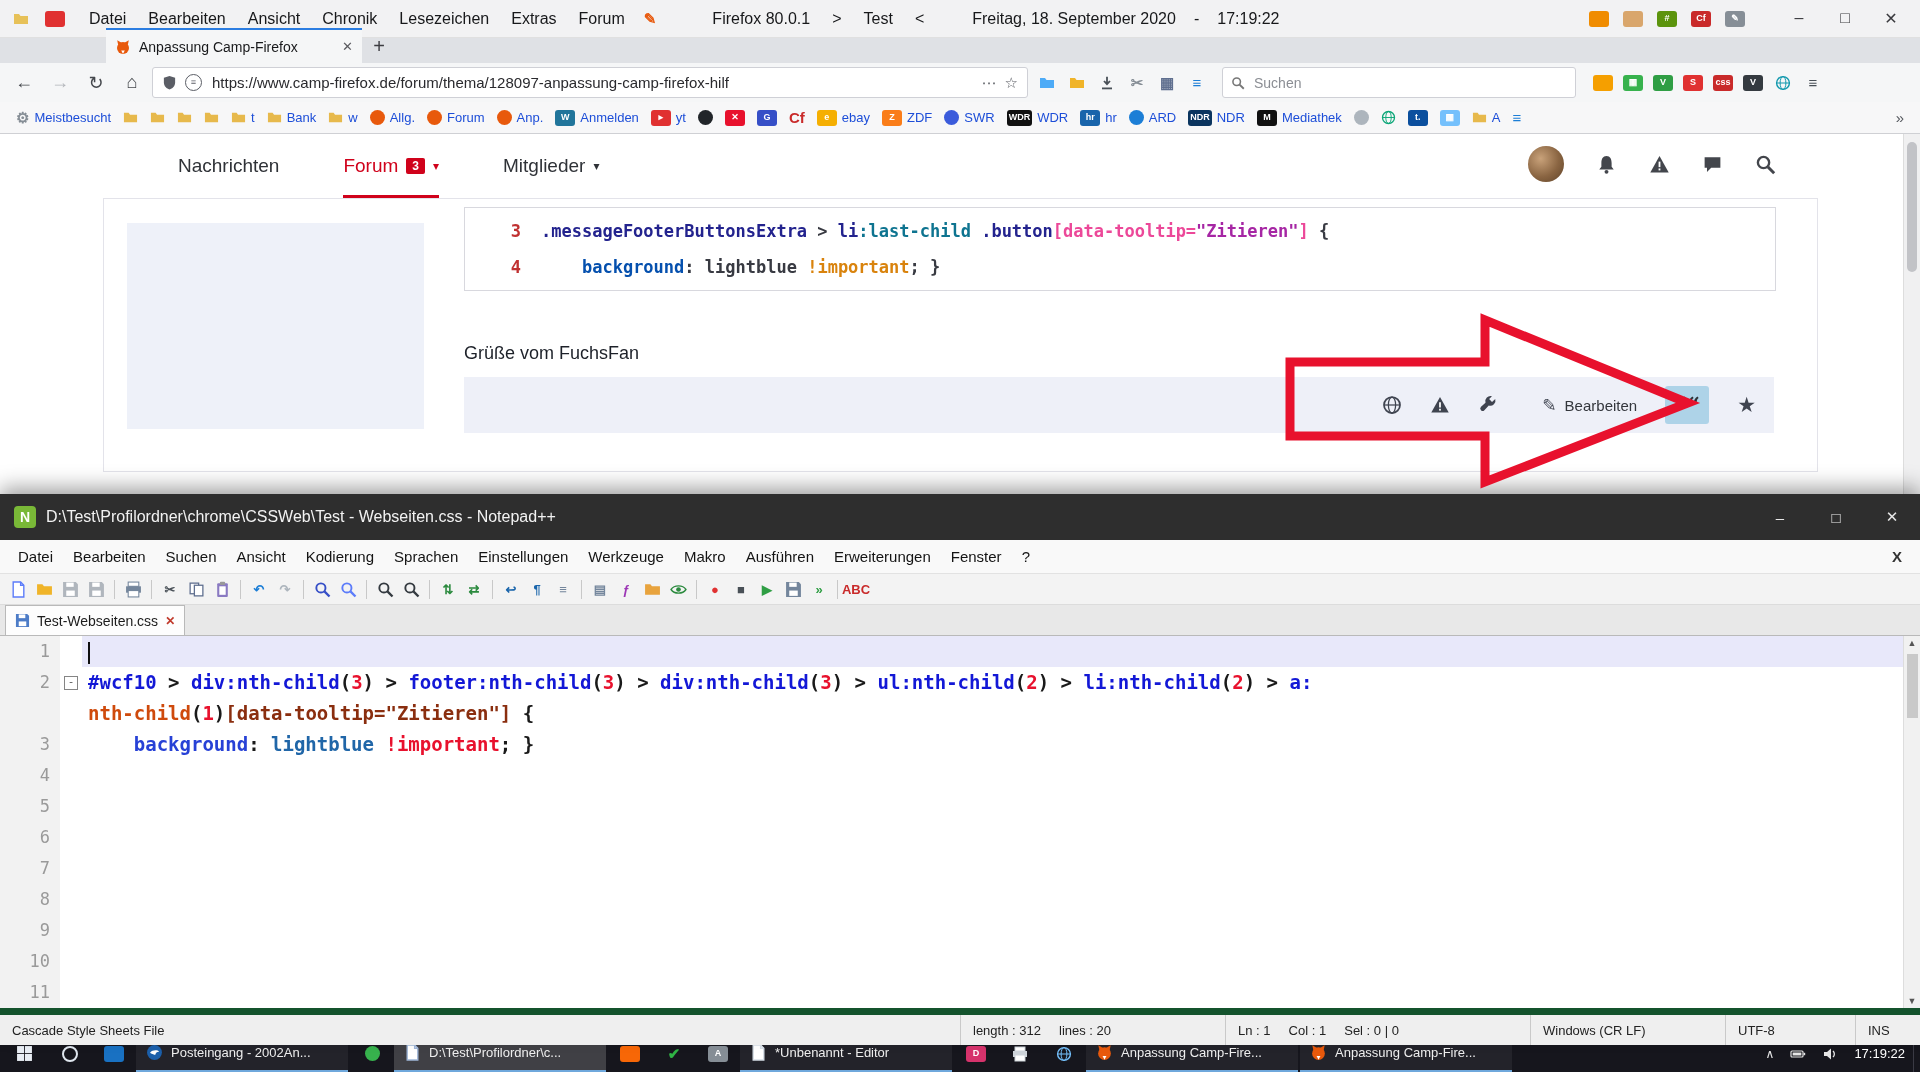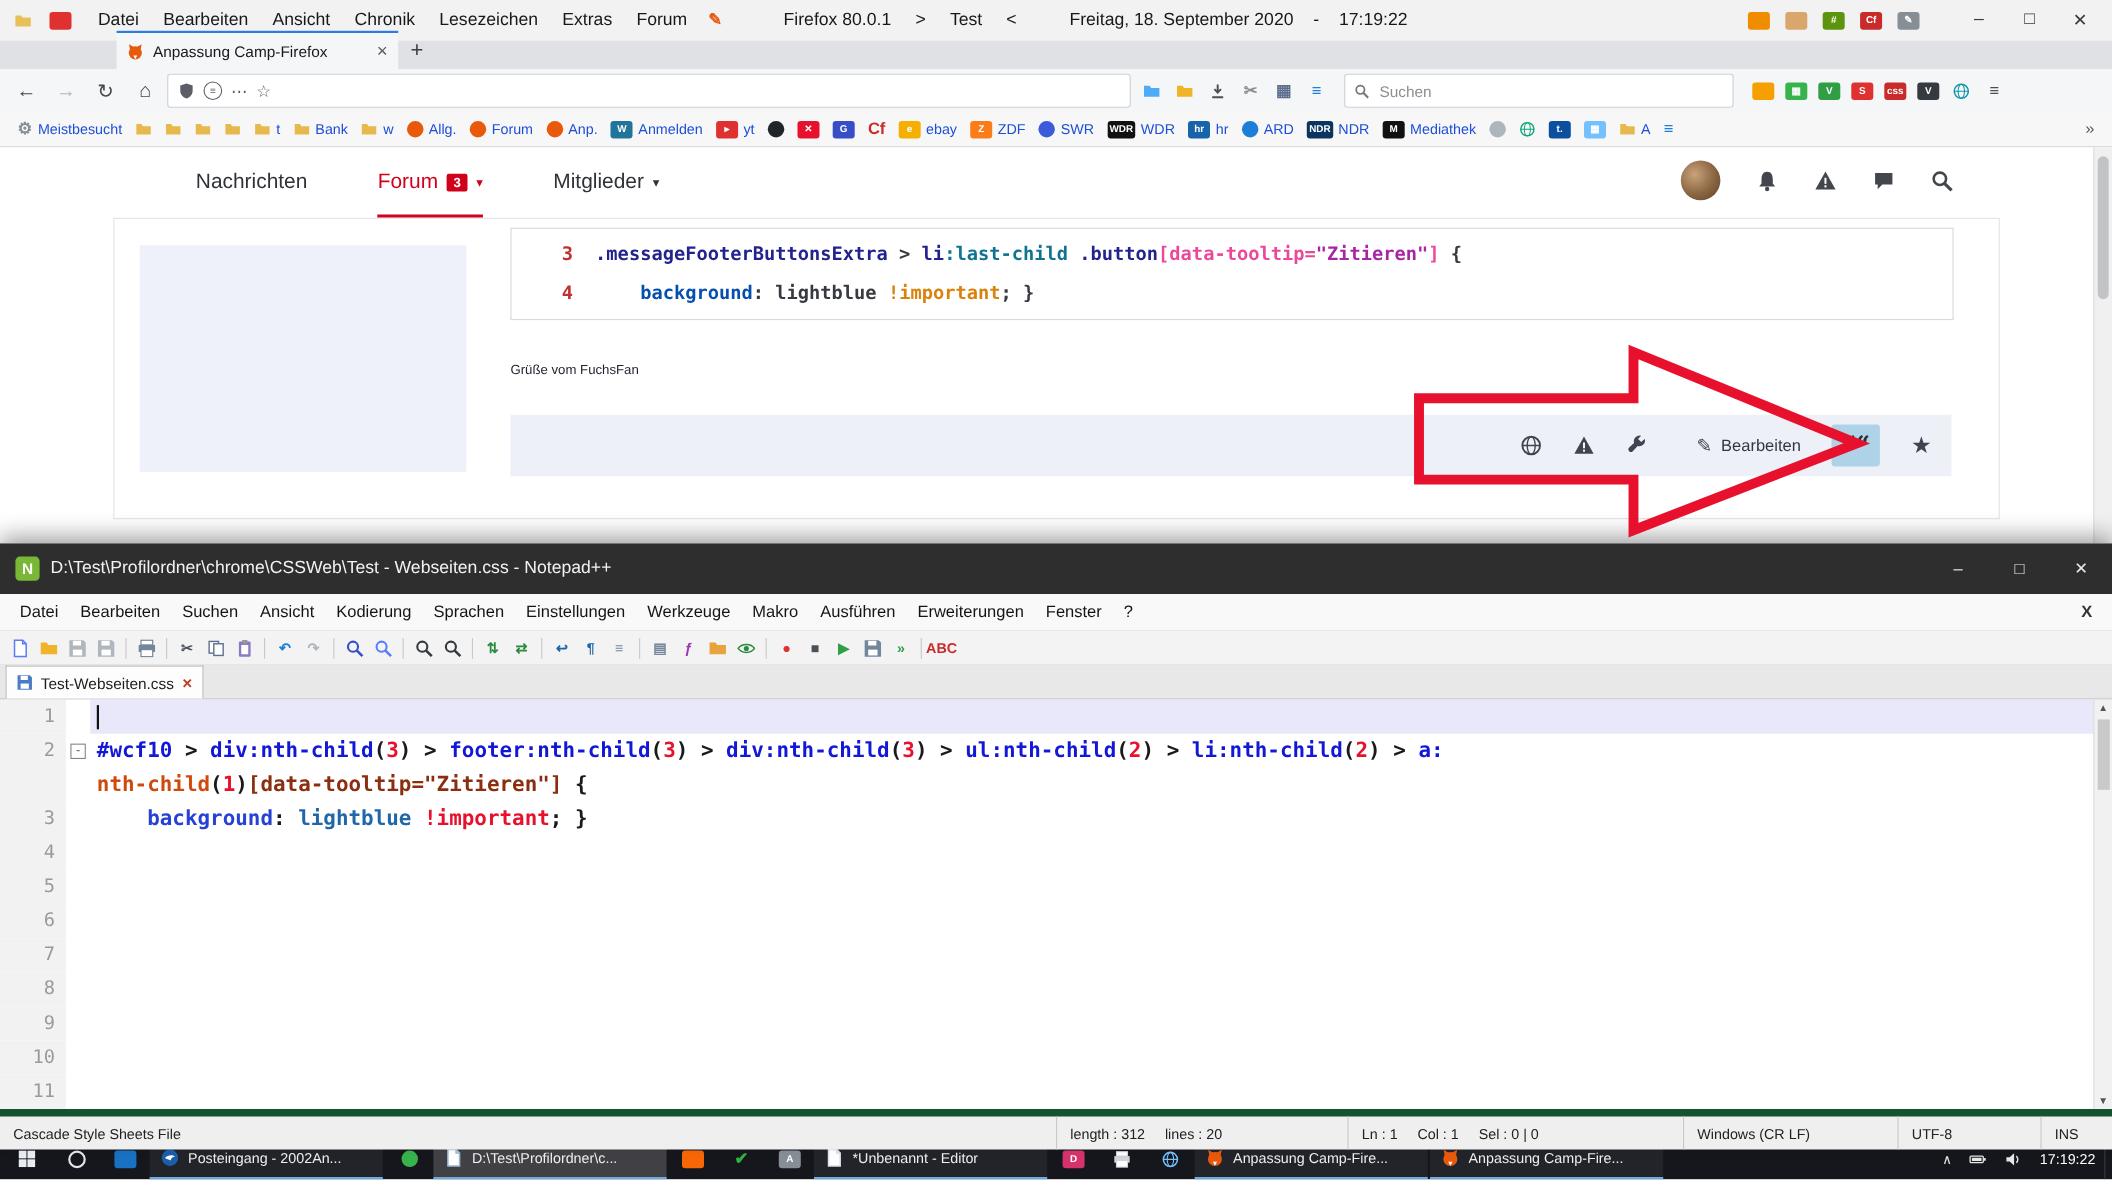--- a/index.html
+++ b/index.html
@@ -72,21 +72,21 @@
   .post-box{position:absolute;left:103px;top:64px;width:1713px;height:272px;border:1px solid #e3e3ea;background:#fff;}
   .author-col{position:absolute;left:23px;top:24px;width:297px;height:206px;background:#eef1f9;}
   .code-block{position:absolute;left:360px;top:8px;width:1310px;border:1px solid #d8d8de;background:#fff;padding:5px 0;}
   .pc-row{display:flex;line-height:36px;}
   .pc-num{width:56px;text-align:right;padding-right:20px;color:#c03131;font-family:"DejaVu Sans Mono",monospace;
           font-size:17px;font-weight:bold;}
   .pc-text{white-space:pre;font-family:"DejaVu Sans Mono",monospace;font-size:17px;font-weight:bold;}
   .pc-text .tk-sel{color:#23238e;} .pc-text .tk-pln{color:#383a42;} .pc-text .tk-pse{color:#0e7490;}
   .pc-text .tk-att{color:#ec4899;} .pc-text .tk-str{color:#a626a4;} .pc-text .tk-prp{color:#0550ae;}
   .pc-text .tk-val{color:#383a42;} .pc-text .tk-imp{color:#d9830d;}
-  .greeting{position:absolute;left:360px;top:130px;font-size:12px;color:#1d2129;}
+  .greeting{position:absolute;left:360px;top:144px;font-size:18px;color:#1d2129;}
   .post-footer{position:absolute;left:360px;top:178px;width:1310px;height:56px;background:#eef0f8;display:flex;
                align-items:center;justify-content:flex-end;gap:28px;padding-right:18px;box-sizing:border-box;}
   .pf-ic .ic{width:20px;height:20px;color:#3f4450;}
   .pf-edit{display:inline-flex;align-items:center;gap:8px;font-size:15px;color:#33363c;margin-left:16px;}
   .pf-pencil{font-size:17px;color:#3f4450;}
   .pf-quote{width:44px;height:38px;background:#aed3e8;border-radius:3px;display:inline-flex;align-items:center;
             justify-content:center;font-family:"DejaVu Serif",serif;font-weight:bold;font-size:22px;color:#2d3137;}
   .pf-star{font-size:21px;color:#3f4450;}
   .page-scrollbar{position:absolute;right:0;top:0;width:16px;height:100%;background:#f0f0f1;border-left:1px solid #ddd;}
   .page-thumb{position:absolute;top:8px;left:3px;width:10px;height:130px;background:#c2c3c7;border-radius:5px;}
@@ -321,20 +321,21 @@
   <div class="ff-navbar">
     <span class="nav-btn">←</span>
     <span class="nav-btn dim">→</span>
     <span class="nav-btn">↻</span>
     <span class="nav-btn">⌂</span>
     <div class="urlbar">
       <svg class="ic" style="color:#5b5e66;width:15px;height:15px;">
           <use href="#sym-shield"></use>
         </svg>
       <span class="siteinfo">≡</span>
+      <input class="url-input" readonly="" value="https://www.camp-firefox.de/forum/thema/128097-anpassung-camp-firefox-hilf" style="">
       <span class="url-extra">⋯</span>
       <span class="url-extra">☆</span>
     </div>
     <span style="display:flex;">
         <span class="tbtn">
           <svg class="ic" style="color: rgb(77, 171, 247);">
             <use href="#sym-folder"></use>
           </svg>
         </span>
         <span class="tbtn">

